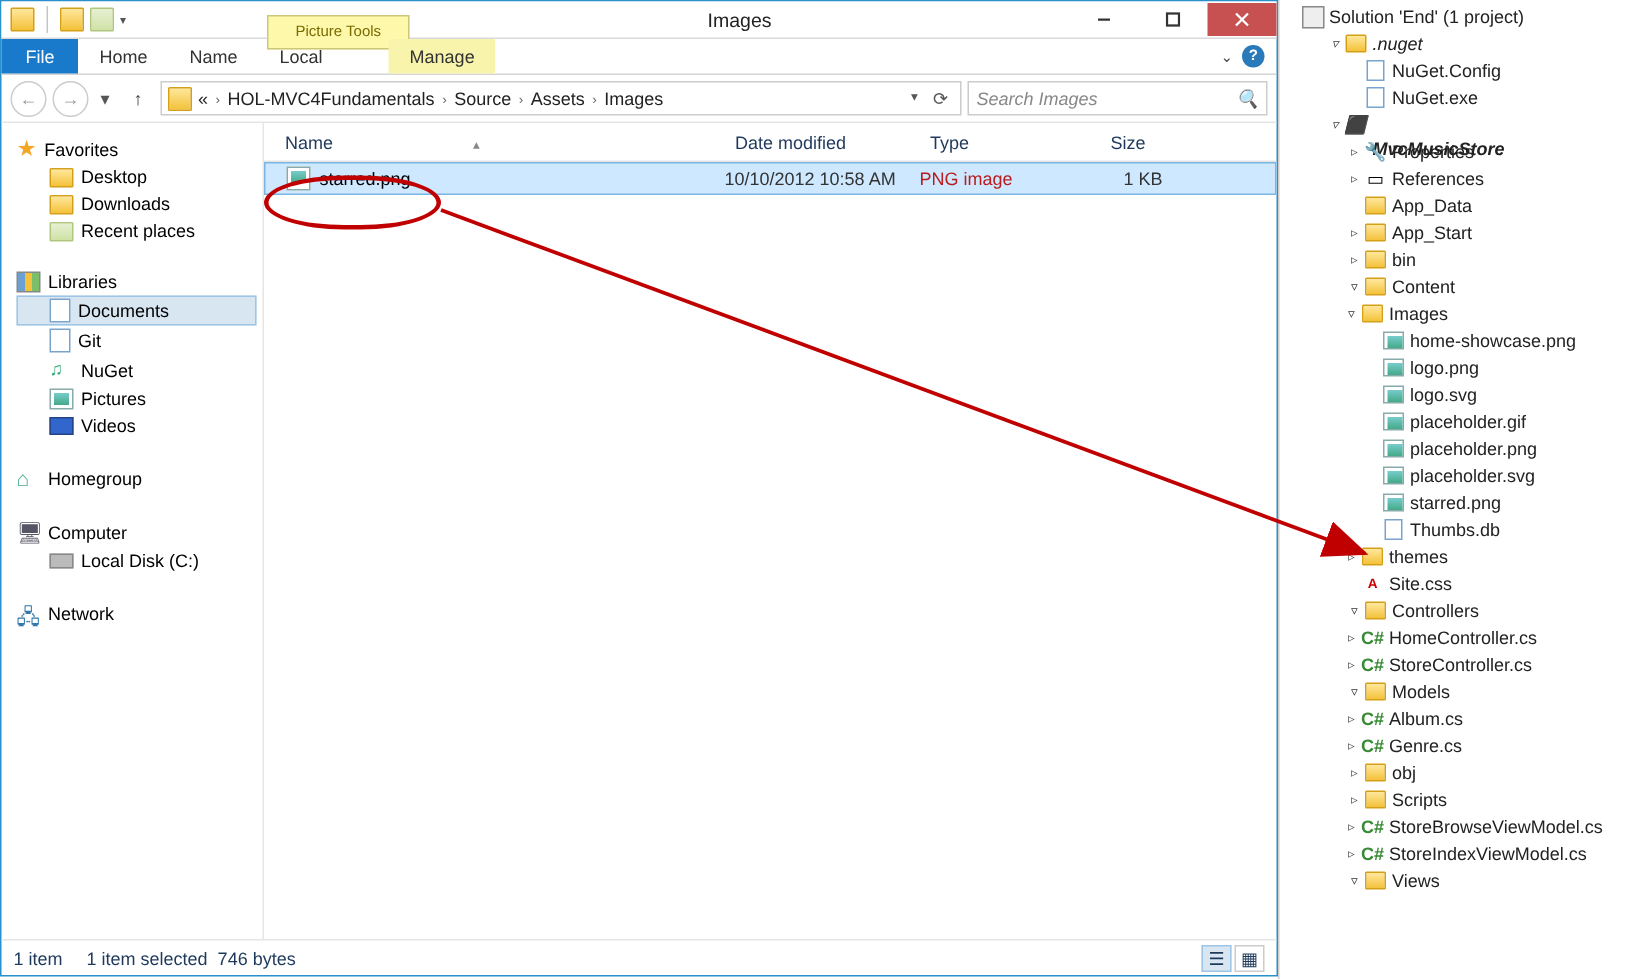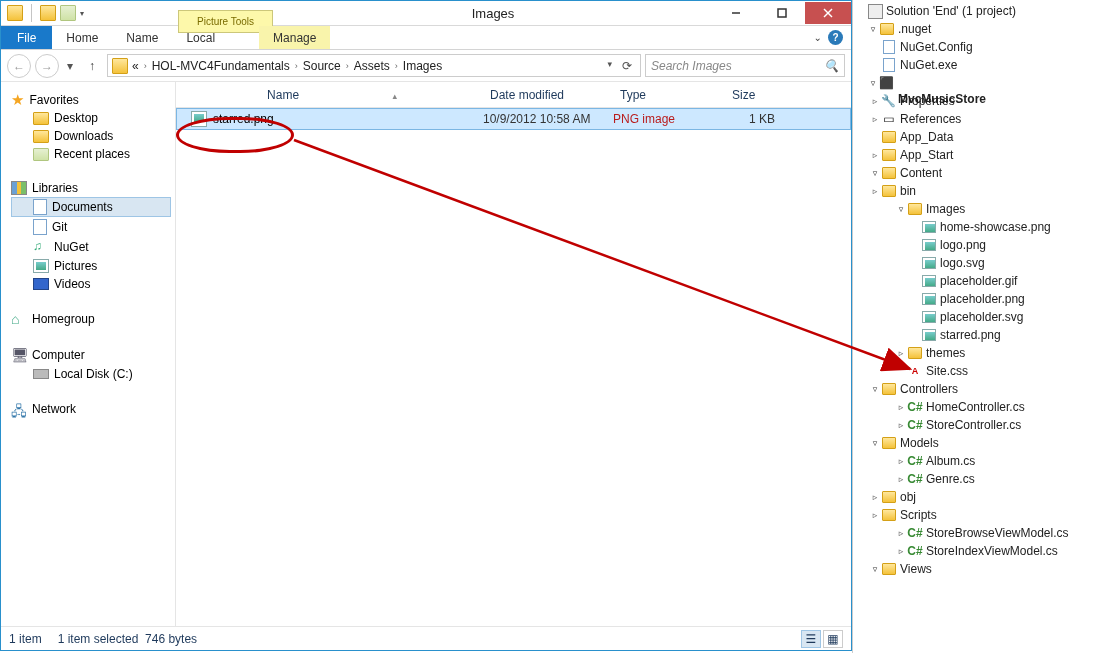--- a/index.html
+++ b/index.html
@@ -40,24 +40,24 @@
 .navpane { width: 175px; border-right: 1px solid #e5e5e5; padding: 8px 4px 8px 10px; overflow-y: auto; }
 .nav-group { margin-bottom: 16px; }
 .nav-head { display: flex; align-items: center; gap: 5px; padding: 2px 0; }
 .nav-item { display: flex; align-items: center; gap: 5px; padding: 2px 0 2px 22px; }
 .nav-item.sel { background: #d8e6f2; border: 1px solid #9ec5e5; padding: 1px 0 1px 21px; }
 .ni { width: 16px; height: 16px; }
 
 .listview { flex: 1; display: flex; flex-direction: column; }
 .col-headers { height: 26px; display: flex; align-items: center; border-bottom: 1px solid #e5e5e5; color: #1e395b; padding-left: 6px; }
 .col { padding: 0 8px; }
-.col.name { flex: 0 0 300px; text-align: center; }
+.col.name { flex: 0 0 300px; }
 .col.date { flex: 0 0 130px; }
 .col.type { flex: 0 0 112px; }
-.col.size { flex: 0 0 56px; text-align: left; }
+.col.size { flex: 0 0 56px; text-align: center; }
 .file-row { display: flex; align-items: center; height: 22px; padding-left: 6px; }
 .file-row.sel { background: #cde8ff; border: 1px solid #7bb6e3; }
 .file-row .fn { display: flex; align-items: center; gap: 6px; padding: 0 8px; flex: 0 0 300px; }
 .file-row .fimg { width: 16px; height: 16px; }
 .file-row .dt { flex: 0 0 130px; color: #333; }
 .file-row .ty { flex: 0 0 112px; color: #b91c1c; }
 .file-row .sz { flex: 0 0 50px; text-align: right; color: #333; }
 
 .statusbar { height: 24px; border-top: 1px solid #e5e5e5; display: flex; align-items: center; padding: 0 8px; color: #1e395b; gap: 16px; }
 .statusbar .right { margin-left: auto; display: flex; gap: 2px; }
@@ -67,22 +67,22 @@
 .solution { width: 242px; height: 653px; background: #fff; border-left: 1px solid #ccc; overflow-y: auto; padding: 2px 0; }
 .sol-row { display: flex; align-items: center; height: 18px; white-space: nowrap; padding-right: 4px; }
 .sol-row .exp { width: 12px; text-align: center; color: #555; font-size: 9px; display: inline-block; }
 .sol-row .exp.open::before { content: "▿"; color: #333; }
 .sol-row .exp.closed::before { content: "▹"; }
 .sol-row .exp.none { visibility: hidden; }
 .sol-row .sicon { width: 16px; height: 15px; display: inline-flex; align-items: center; justify-content: center; margin-right: 3px; font-size: 10px; font-family: Consolas, monospace; }
 .sol-row .lbl { color: #222; }
 .sol-row.bold .lbl { font-weight: bold; margin-top: 32px; }
 .indent-0 { padding-left: 2px; }
-.indent-1 { padding-left: 14px; }
-.indent-2 { padding-left: 16px; }
+.indent-1 { padding-left: 31px; font-style: italic; }
+.indent-2 { padding-left: 44px; }
 .indent-3 { padding-left: 42px; }
 .indent-4 { padding-left: 56px; }
 
 
 .i-folder { background: linear-gradient(#ffe79c, #f4c23a); border: 1px solid #d4a017; border-radius: 1px; width: 16px; height: 13px; position: relative; }
 .i-folder-open { background: linear-gradient(#e6f0d2, #cfe2a6); border: 1px solid #b0c67f; border-radius: 1px; width: 16px; height: 13px; }
 .i-star { color: #f5a623; font-size: 15px; line-height: 1; }
 .i-lib { width: 16px; height: 14px; background: linear-gradient(90deg,#6aa0d4 0 33%,#f4c23a 33% 66%,#7bbf6a 66% 100%); border: 1px solid #888; }
 .i-doc { width: 14px; height: 16px; background: #fff; border: 1px solid #7aa3cc; position: relative; }
 .i-img { width: 16px; height: 14px; background: #fff; border: 1px solid #8aa; position: relative; }
@@ -255,21 +255,21 @@
         <div class="col name"><span>Name</span> <span style="margin-left:90px;color:#888;font-size:9px">▴</span></div>
         <div class="col date">Date modified</div>
         <div class="col type">Type</div>
         <div class="col size">Size</div>
       </div>
       <div class="file-row sel">
         <div class="fn">
               <span class="fimg i-img"></span>
               <span>starred.png</span>
             </div>
-        <div class="dt">10/9/2012 10:58 AM</div>
+        <div class="dt">10/10/2012 10:58 AM</div>
         <div class="ty">PNG image</div>
         <div class="sz">1 KB</div>
       </div>
     </div>
   </div>
 
   <div class="statusbar">
     <span>1 item</span>
     <span><span>1 item selected</span>&nbsp;&nbsp;<span>746 bytes</span></span>
     <div class="right">
@@ -338,33 +338,33 @@
           <span class="lbl">App_Data</span>
         </div>
         <div class="sol-row indent-2">
           <span class="exp closed"></span>
           <span class="sicon">
             <span class="i-folder" style="width:14px;height:12px;display:inline-block"></span>
           </span>
           <span class="lbl">App_Start</span>
         </div>
         <div class="sol-row indent-2">
+          <span class="exp closed"></span>
+          <span class="sicon">
+            <span class="i-folder" style="width:14px;height:12px;display:inline-block"></span>
+          </span>
+          <span class="lbl">bin</span>
+        </div>
+        <div class="sol-row indent-2">
           <span class="exp open"></span>
           <span class="sicon">
             <span class="i-folder" style="width:14px;height:12px;display:inline-block"></span>
           </span>
           <span class="lbl">Content</span>
         </div>
-        <div class="sol-row indent-2">
-          <span class="exp closed"></span>
-          <span class="sicon">
-            <span class="i-folder" style="width:14px;height:12px;display:inline-block"></span>
-          </span>
-          <span class="lbl">bin</span>
-        </div>
         <div class="sol-row indent-3">
           <span class="exp open"></span>
           <span class="sicon">
             <span class="i-folder" style="width:14px;height:12px;display:inline-block"></span>
           </span>
           <span class="lbl">Images</span>
         </div>
         <div class="sol-row indent-4">
           <span class="exp none"></span>
           <span class="sicon">
@@ -406,20 +406,27 @@
             <span class="i-img" style="width:14px;height:12px;display:inline-block"></span>
           </span>
           <span class="lbl">placeholder.svg</span>
         </div>
         <div class="sol-row indent-4">
           <span class="exp none"></span>
           <span class="sicon">
             <span class="i-img" style="width:14px;height:12px;display:inline-block"></span>
           </span>
           <span class="lbl">starred.png</span>
+        </div>
+        <div class="sol-row indent-4">
+          <span class="exp none"></span>
+          <span class="sicon">
+            <span class="i-doc" style="width:12px;height:14px;display:inline-block"></span>
+          </span>
+          <span class="lbl">Thumbs.db</span>
         </div>
         <div class="sol-row indent-3">
           <span class="exp closed"></span>
           <span class="sicon">
             <span class="i-folder" style="width:14px;height:12px;display:inline-block"></span>
           </span>
           <span class="lbl">themes</span>
         </div>
         <div class="sol-row indent-3">
           <span class="exp none"></span>

